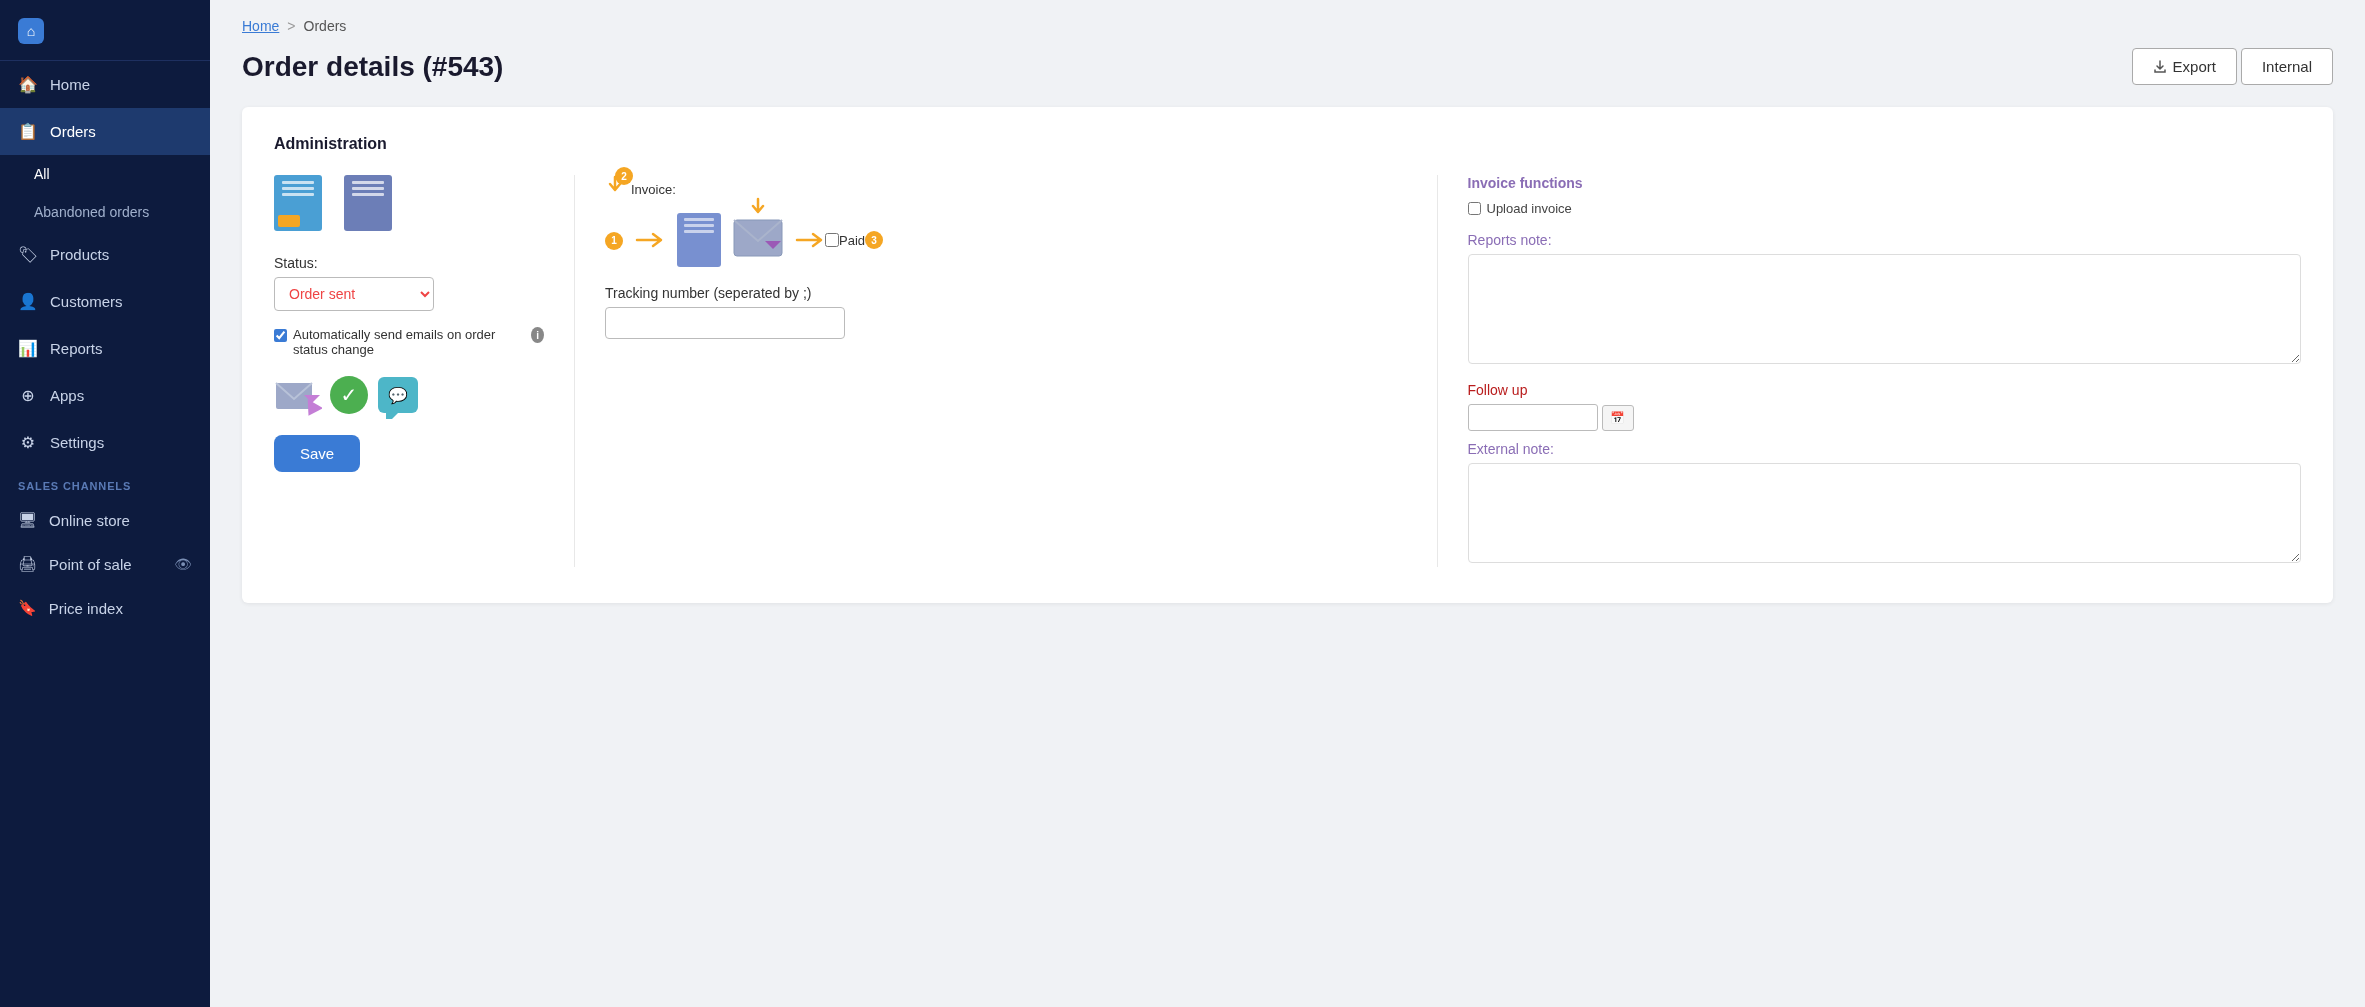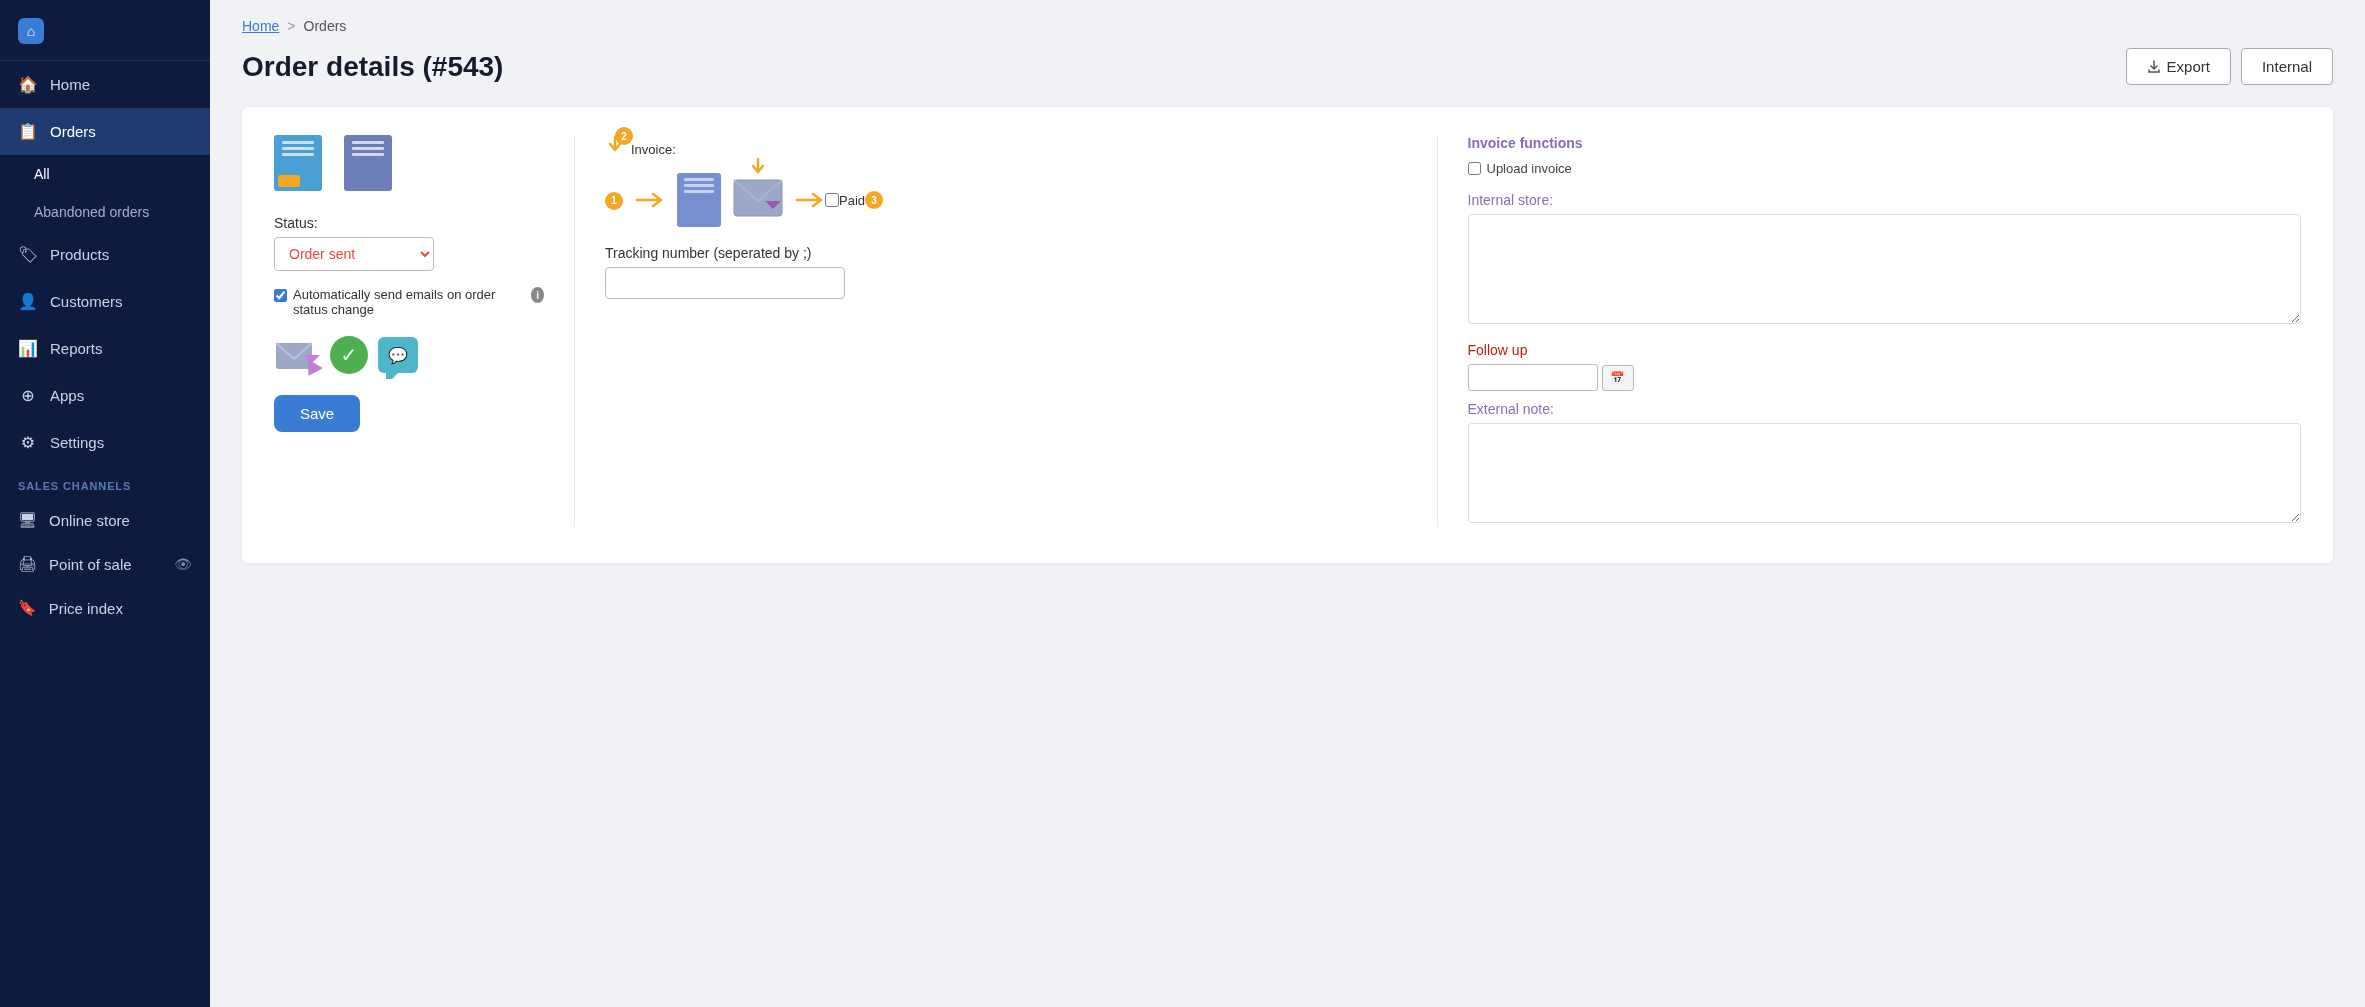--- a/index.html
+++ b/index.html
@@ -108,21 +108,21 @@
       justify-content: space-between;
       margin-bottom: 22px;
     }
     .page-title {
       font-size: 28px;
       font-weight: 700;
       color: #1a1a2e;
     }
     .header-actions {
       display: flex;
-      gap: 10px;
+      gap: 4px;
     }
     .btn-export {
       display: flex;
       align-items: center;
       gap: 6px;
       padding: 9px 20px;
       border: 1.5px solid #aaa;
       background: #fff;
       border-radius: 4px;
       font-size: 15px;
@@ -480,20 +480,21 @@
             <path d="M7 1v8M4 6l3 3 3-3M2 10v2h10v-2" stroke="#555" stroke-width="1.5" fill="none" stroke-linecap="round"></path>
           </svg>
           <span>Export</span>
         </button>
         <button class="btn-previous">Internal</button>
       </div>
     </div>
   </div>
 
   <div class="card">
+    <div class="card-title">Administration</div>
 
     <div class="admin-content">
 
       <div class="left-col">
         <div class="icons-row">
 
           <div class="doc-icon-box">
             <div class="doc-orange">
               <div class="doc-line"></div>
               <div class="doc-line"></div>
@@ -613,21 +614,21 @@
         </div>
       </div>
 
       <div class="right-col">
         <div class="inv-functions-title">Invoice functions</div>
         <div class="upload-invoice-row">
           <input type="checkbox" style="width: 13px; height: 13px;">
           <span>Upload invoice</span>
         </div>
 
-        <div class="note-label">Internal store:</div>
+        <div class="note-label">Reports note:</div>
         <textarea class="note-textarea" style=""></textarea>
 
         <div class="follow-up-row">
           <span class="follow-up-label">Follow up</span>
         </div>
         <div style="display:flex;align-items:center;gap:4px;">
           <input type="text" class="follow-up-input" value="" style="">
           <button class="follow-up-btn">📅</button>
         </div>
 

